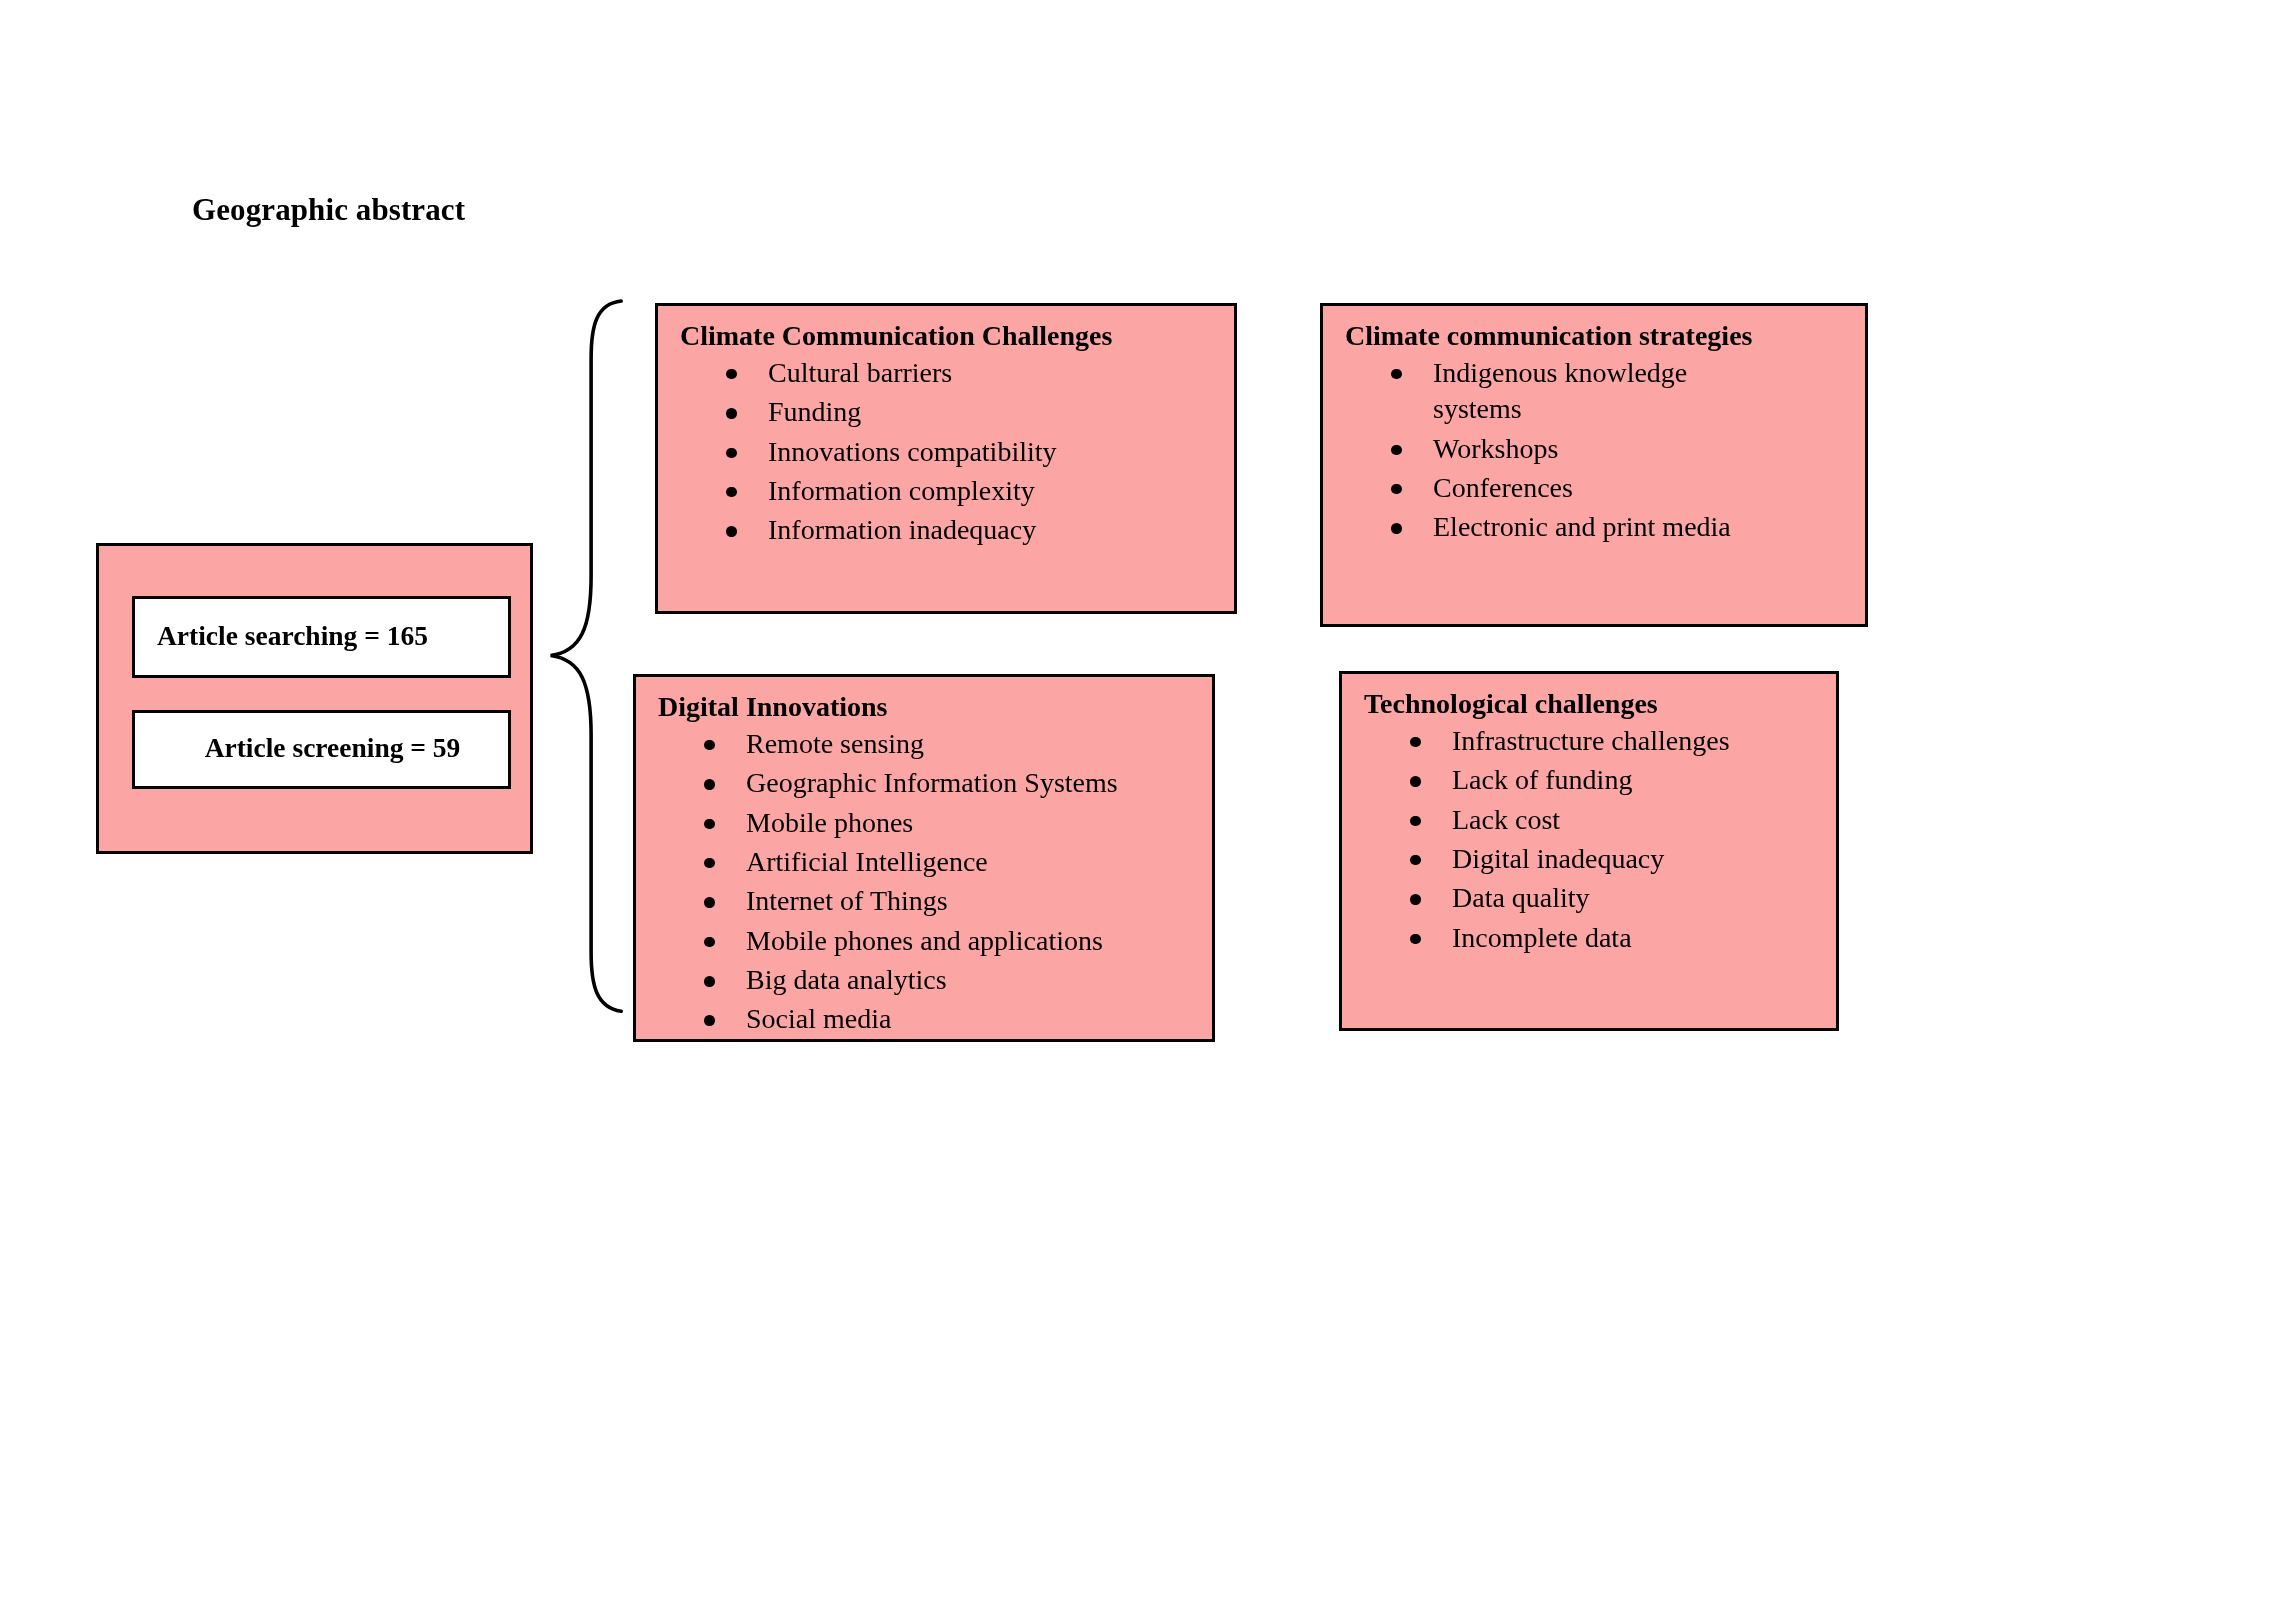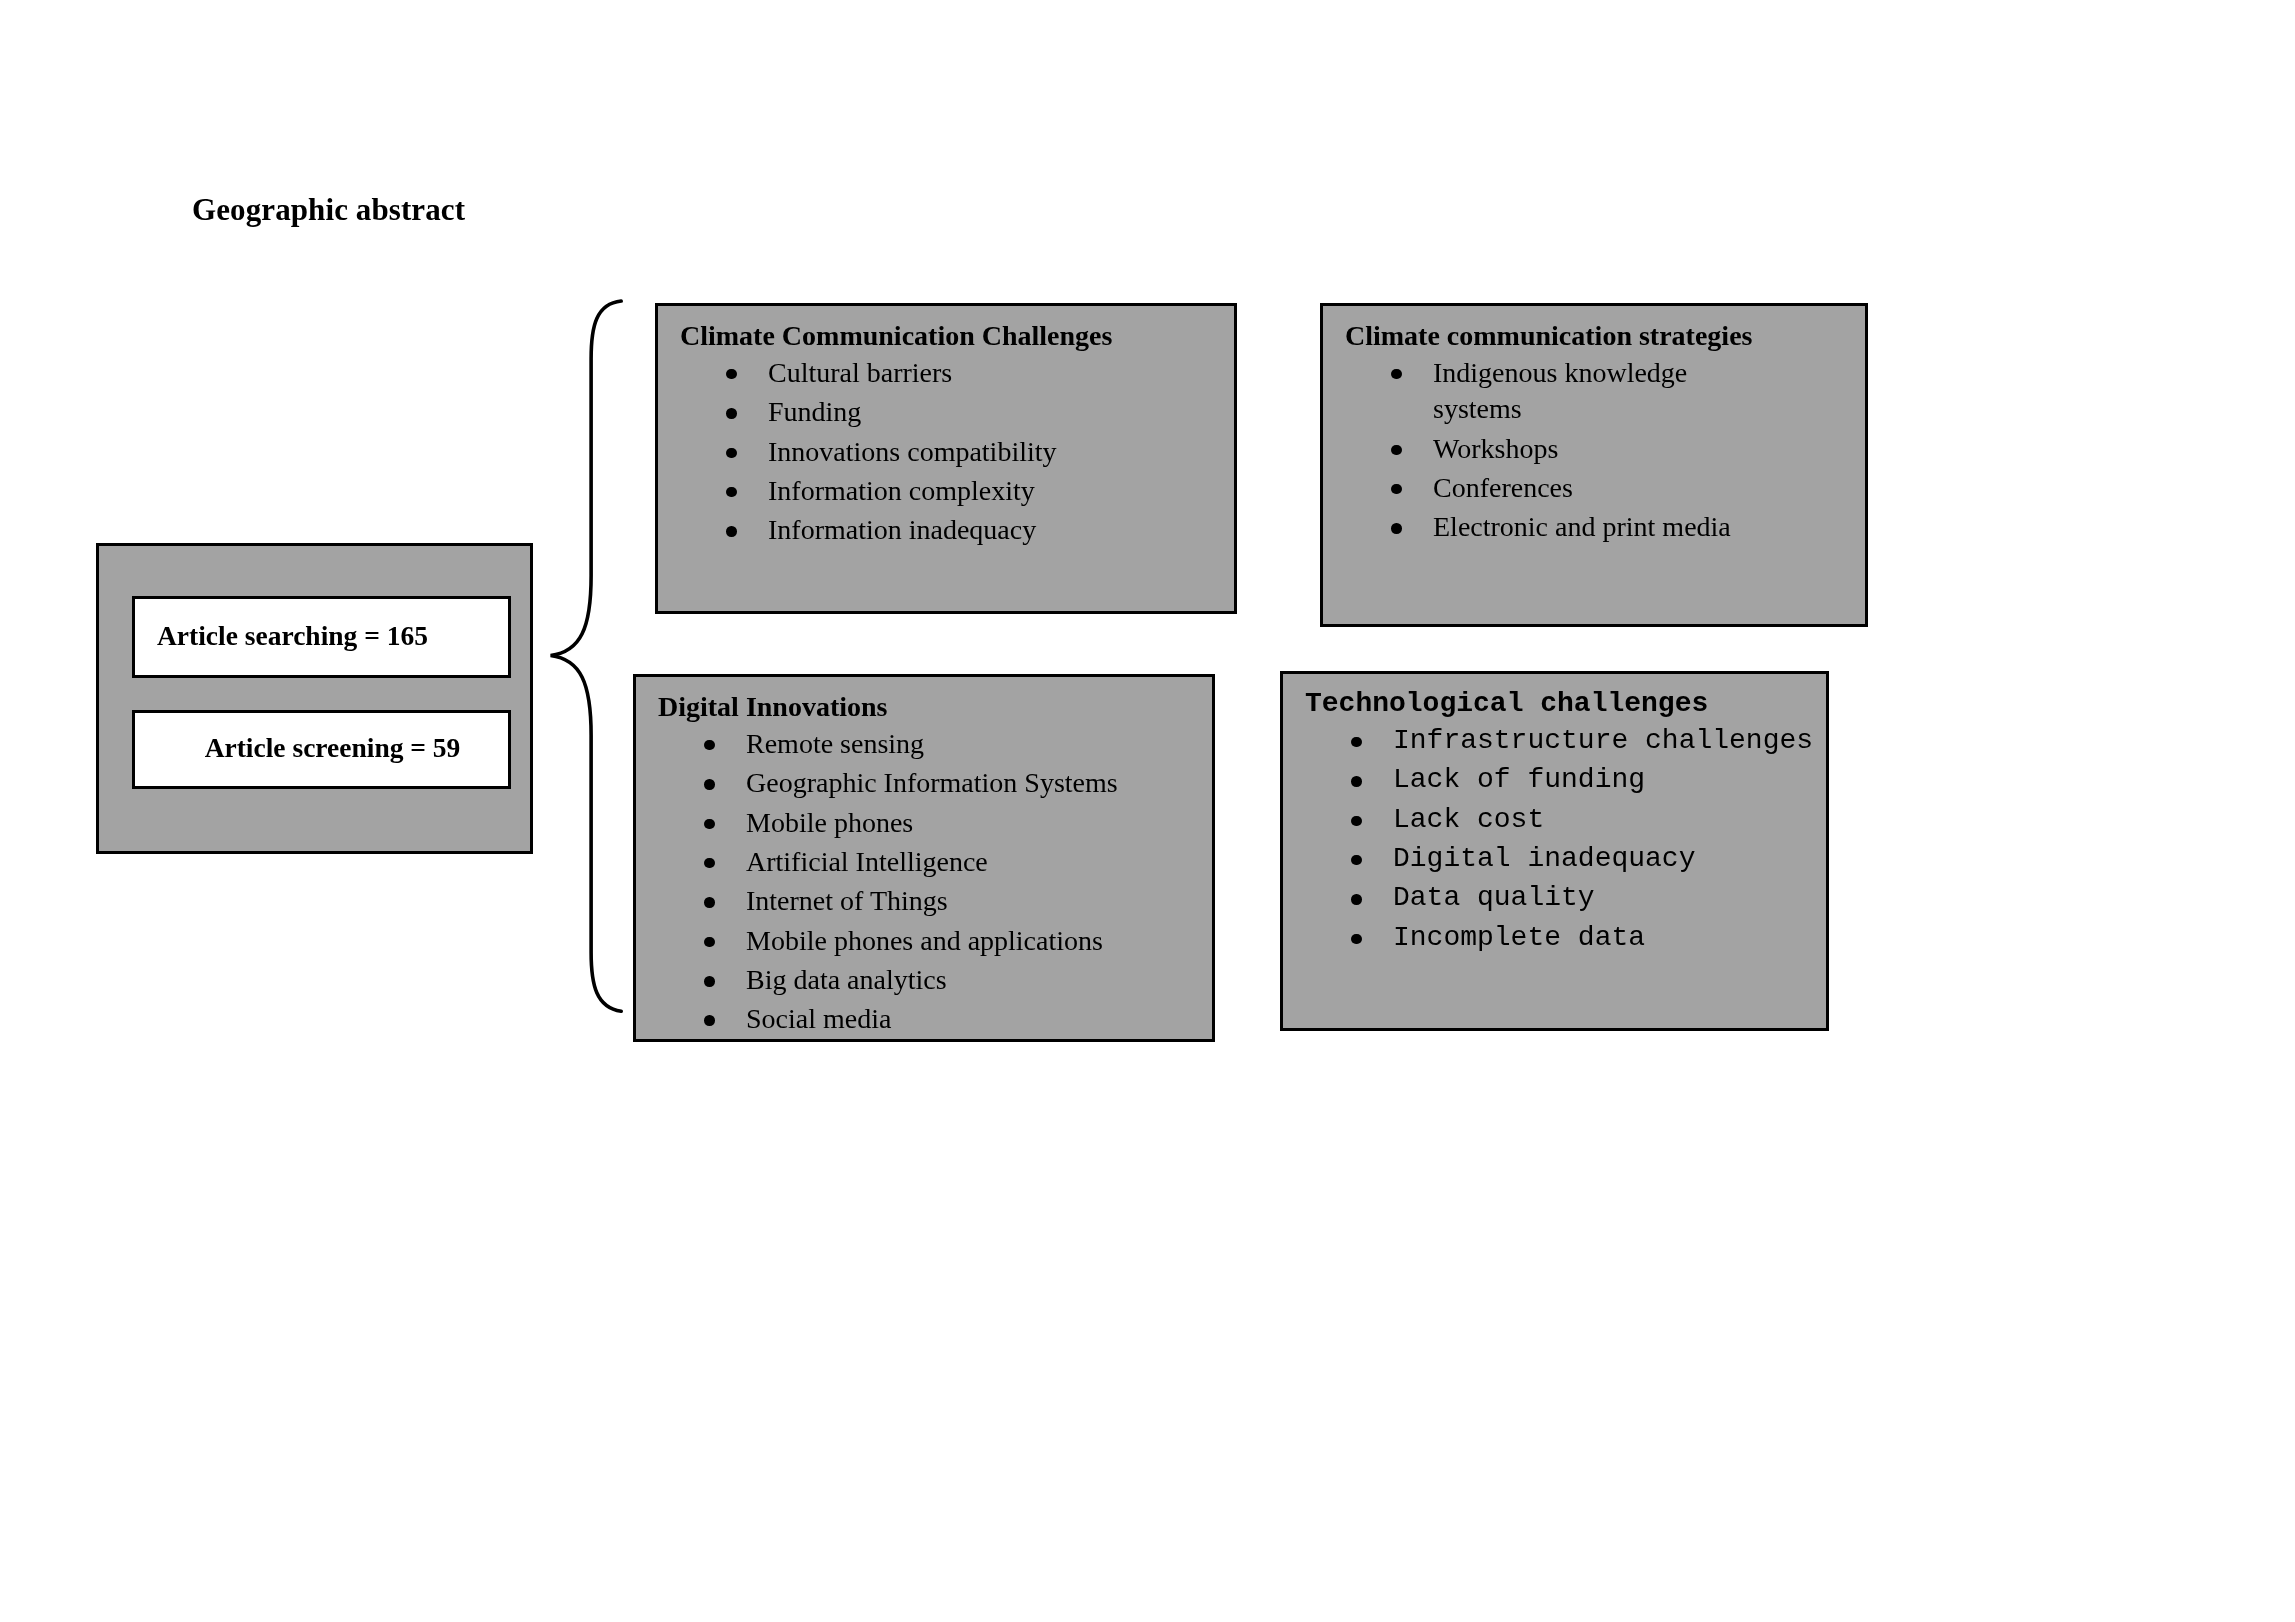--- a/index.html
+++ b/index.html
@@ -33,21 +33,21 @@
     font-weight: bold;
     letter-spacing: 0.1px;
     white-space: nowrap;
   }
 
   
   .box {
     position: absolute;
     box-sizing: border-box;
     border: 3.3px solid #000000;
-    background: #a3a3a3;
+    background: #fca5a5;
   }
 
   
   .left-container {
     left: 96px;
     top: 543px;
     width: 437px;
     height: 311px;
   }
   .count-box {
@@ -82,21 +82,21 @@
   }
 
   
   .panel {
     padding: 14.4px 6.5px 6.5px 22px;
     overflow: hidden;
   }
   .panel-tl { left: 655px; top: 303px;  width: 582px; height: 311px; }
   .panel-tr { left: 1320px; top: 303px;  width: 548px; height: 324px; }
   .panel-bl { left: 633px;  top: 674px; width: 582px; height: 368px; }
-  .panel-br { left: 1280px; top: 671px; width: 549px; height: 360px; font-family: Liberation Mono, monospace; }
+  .panel-br { left: 1339px; top: 671px; width: 500px; height: 360px; }
 
   .panel-title {
     font-size: 28px;
     font-weight: bold;
     line-height: 1.12;
     white-space: nowrap;
     margin: 0 0 2.6px 0;
   }
 
   .bullet-list {

